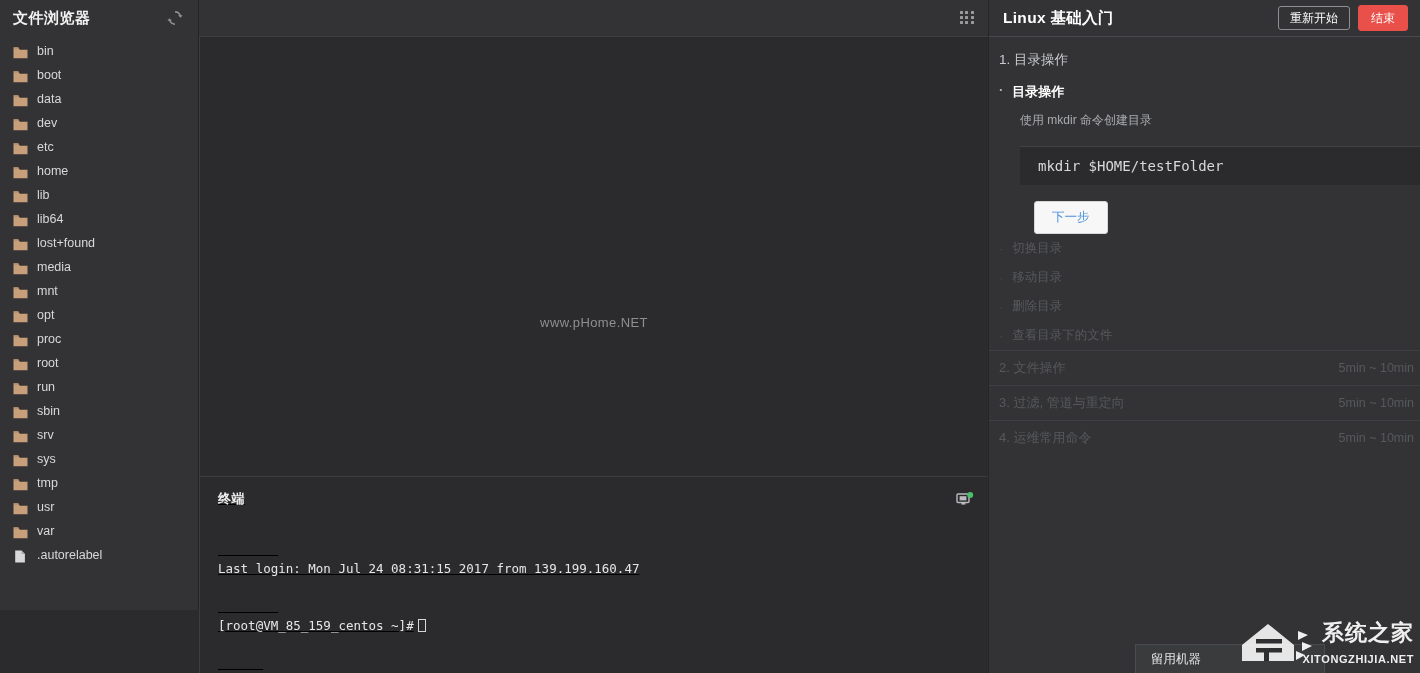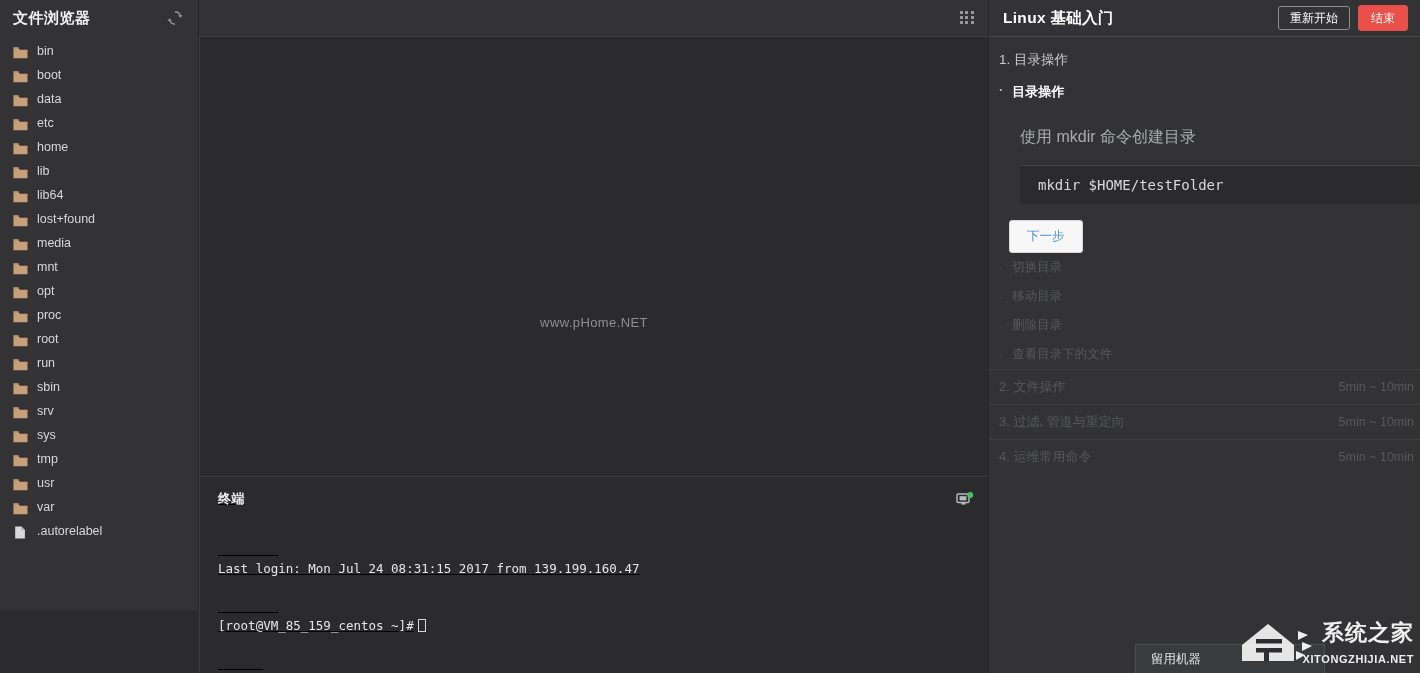--- a/index.html
+++ b/index.html
@@ -154,36 +154,36 @@
   }
   .task {
     padding: 14px 0 0 10px;
   }
   .task-name {
     color: #ffffff; font-weight: bold; font-size: 13px;
     display: flex; align-items: flex-start;
   }
   .bullet { color: #b8babd; margin-right: 9px; line-height: 13px; font-size: 13px; }
   .task-desc {
-    color: #a9abae; font-size: 16px;
-    padding-left: 21px; margin-top: 26px;
+    color: #a9abae; font-size: 12px;
+    padding-left: 21px; margin-top: 11px;
   }
   .code-block {
     margin: 17px 0 0 21px;
     background: #2b2b2d;
     border-top: 1px solid #424245;
     color: #d9d9d9;
     font-family: "DejaVu Sans Mono", "Liberation Mono", monospace;
     font-size: 14px;
     padding: 11px 0 11px 18px;
     white-space: pre;
     overflow: hidden;
   }
   .next-btn {
-    margin: 16px 0 0 10px;
+    margin: 16px 0 0 35px;
     display: inline-block;
     background: #f7f7f7;
     border: 1px solid #d7d7d7;
     color: #4a90d9;
     font-size: 12.5px;
     padding: 7px 17px;
     border-radius: 3px;
     cursor: pointer;
   }
   .step-muted {
@@ -268,20 +268,27 @@
               <path d="M0.5 1.2h5.0v1.4H0.5z" fill="#c89f7b"></path>
             </svg></span>
           <span class="file-label">boot</span>
         </div>
         <div class="file-item">
           <span class="icon-folder"><svg viewBox="0 0 15 13" width="15" height="13">
               <path d="M0.5 2.2h5.2l1.2 1.6h7.6v8.4H0.5z" fill="#c89f7b"></path>
               <path d="M0.5 1.2h5.0v1.4H0.5z" fill="#c89f7b"></path>
             </svg></span>
           <span class="file-label">data</span>
+        </div>
+        <div class="file-item">
+          <span class="icon-folder"><svg viewBox="0 0 15 13" width="15" height="13">
+              <path d="M0.5 2.2h5.2l1.2 1.6h7.6v8.4H0.5z" fill="#c89f7b"></path>
+              <path d="M0.5 1.2h5.0v1.4H0.5z" fill="#c89f7b"></path>
+            </svg></span>
+          <span class="file-label">dev</span>
         </div>
         <div class="file-item">
           <span class="icon-folder"><svg viewBox="0 0 15 13" width="15" height="13">
               <path d="M0.5 2.2h5.2l1.2 1.6h7.6v8.4H0.5z" fill="#c89f7b"></path>
               <path d="M0.5 1.2h5.0v1.4H0.5z" fill="#c89f7b"></path>
             </svg></span>
           <span class="file-label">etc</span>
         </div>
         <div class="file-item">
           <span class="icon-folder"><svg viewBox="0 0 15 13" width="15" height="13">

